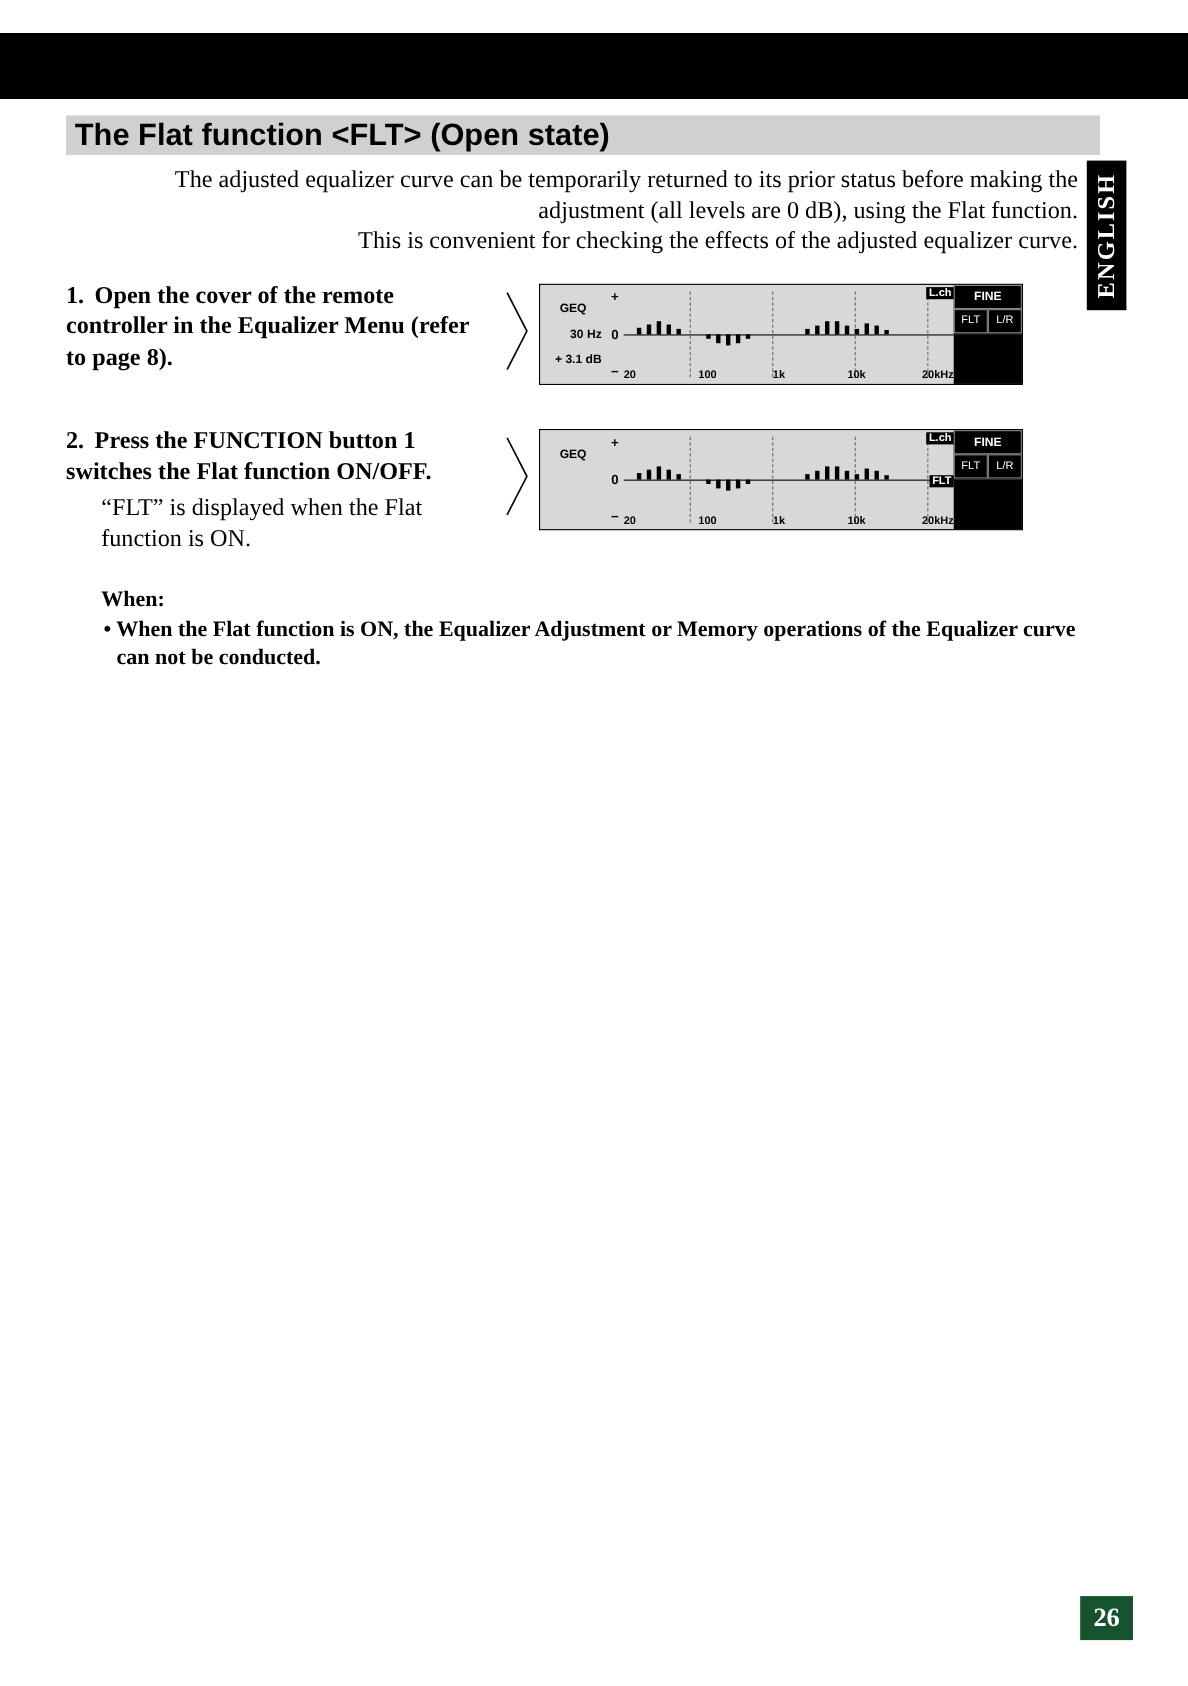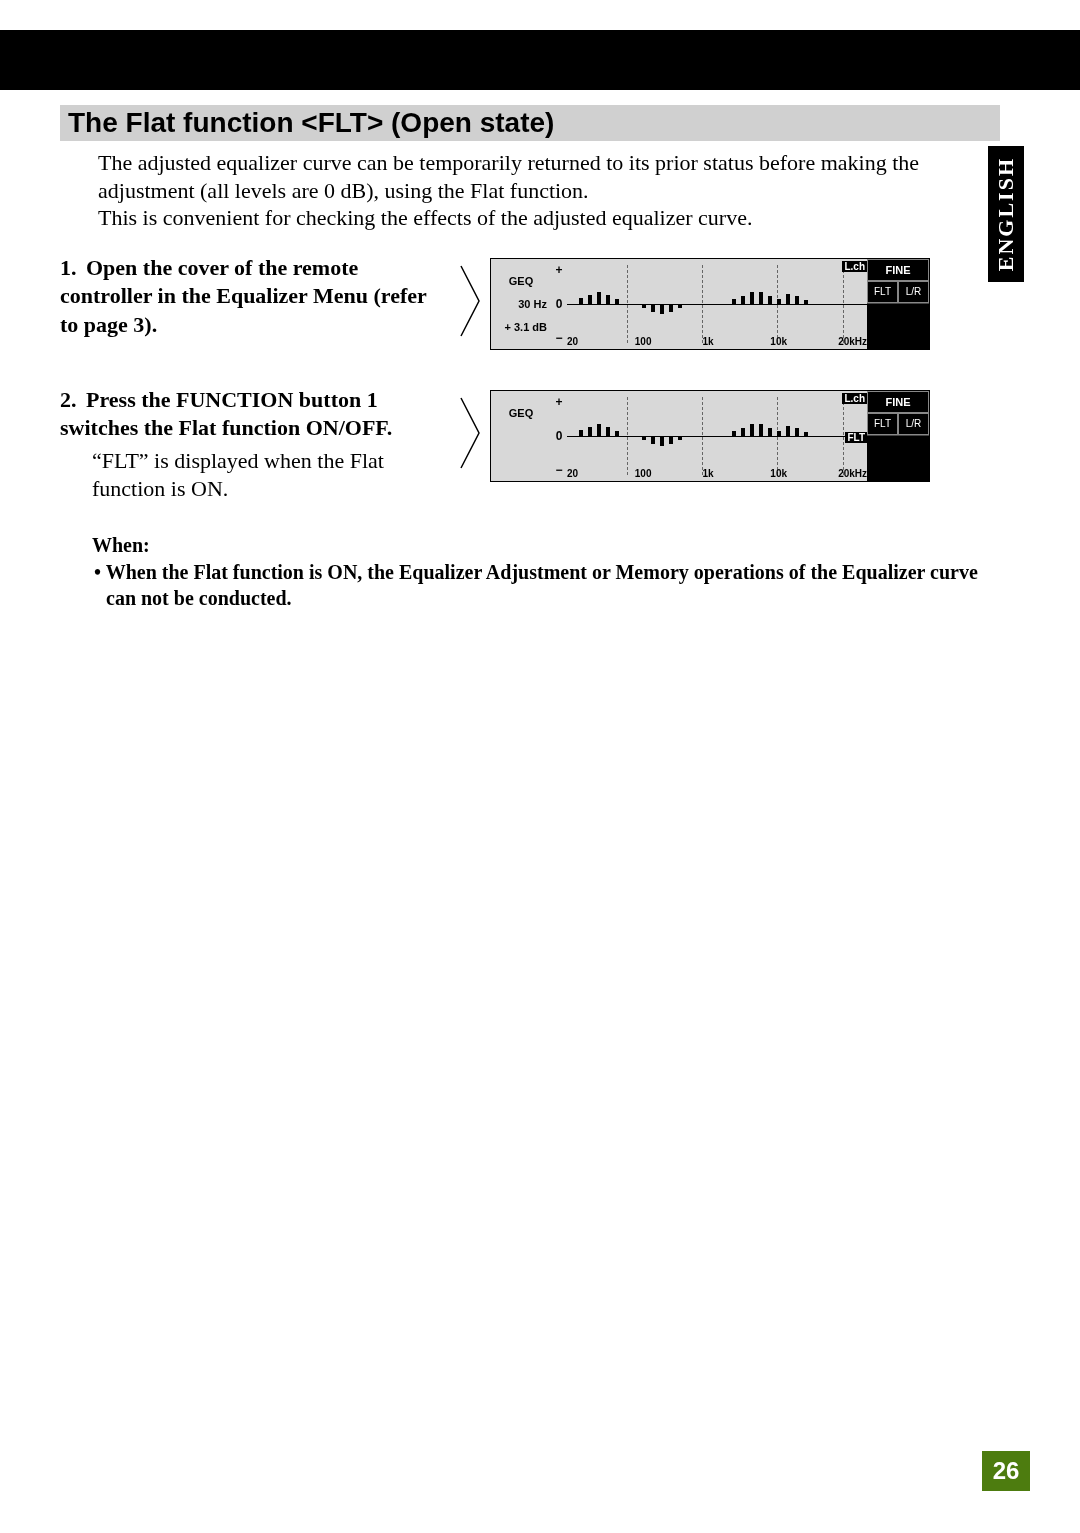--- a/index.html
+++ b/index.html
@@ -3,21 +3,21 @@
 <meta charset="utf-8">
 <style>
   * { box-sizing: border-box; margin: 0; padding: 0; }
   html, body { width: 1080px; height: 1533px; background: #fff; font-family: "Times New Roman", Times, serif; color: #000; }
   .page { position: relative; width: 1080px; height: 1533px; }
   .top-black { position: absolute; left: 0; top: 30px; width: 1080px; height: 60px; background: #000; }
   .side-tab { position: absolute; right: 56px; top: 146px; width: 36px; height: 136px; background: #000; color: #fff; font-family: "Times New Roman", serif; font-weight: bold; font-size: 22px; letter-spacing: 2px; display: flex; align-items: center; justify-content: center; }
   .side-tab span { writing-mode: vertical-rl; transform: rotate(180deg); }
   .content { position: absolute; left: 60px; top: 105px; width: 940px; }
   .section-header { background: #d0d0d0; padding: 2px 8px 2px 8px; font-family: Arial, Helvetica, sans-serif; font-weight: bold; font-size: 28px; margin-bottom: 8px; }
-  .intro-para { font-size: 22px; line-height: 1.25; margin-left: 38px; margin-right: 20px; margin-bottom: 22px; }
+  .intro-para { font-size: 22px; line-height: 1.25; margin-left: 52px; margin-right: 20px; margin-bottom: 22px; text-align: right; }
   .step-row { display: flex; align-items: flex-start; margin-bottom: 22px; }
   .step-text { width: 390px; font-size: 22px; line-height: 1.3; }
   .step-num { display: inline-block; width: 26px; font-weight: bold; vertical-align: top; }
   .step-head { font-weight: bold; }
   .step-body { margin-left: 32px; margin-top: 4px; }
   .arrow-col { width: 40px; padding-top: 8px; display:flex; justify-content:center; }
   .diagram-col { flex: 1; padding-top: 4px; }
   .eq-box { width: 440px; border: 1px solid #000; background: #d8d8d8; font-family: Arial, Helvetica, sans-serif; font-size: 11px; position: relative; }
   .eq-inner { display: flex; height: 90px; }
   .eq-left { width: 60px; padding: 16px 4px; text-align: right; font-weight: bold; font-size:11px; display:flex; flex-direction:column; justify-content:space-between; }
@@ -34,21 +34,21 @@
   .eq-right { width: 62px; background:#000; display:flex; flex-direction:column; }
   .eq-right .cell { border:1px solid #888; color:#fff; font-size:11px; font-weight:bold; text-align:center; height:22px; line-height:20px; }
   .eq-right .row2 { display:flex; }
   .eq-right .row2 .half { flex:1; border:1px solid #888; color:#fff; font-size:10px; text-align:center; height:22px; line-height:20px; }
   .eq-right .blank { flex:1; border-top:1px solid #444; }
   .eq-ticks { position:absolute; left:76px; right:62px; bottom:2px; display:flex; font-size:10px; font-weight:bold; }
   .eq-ticks span { flex:1; text-align:left; }
   .note-block { margin-left: 32px; margin-top: 30px; }
   .note-head { font-weight: bold; font-size: 20px; }
   .note-body { font-size: 20px; line-height:1.3; margin-top:2px; padding-left: 14px; text-indent:-12px;font-weight:bold; }
-  .page-num { position:absolute; right: 50px; bottom: 42px; width: 48px; height: 40px; background:#4d7c0f; color:#fff; font-weight:bold; font-size:24px; display:flex; align-items:center; justify-content:center; font-family: Liberation Sans, sans-serif; }
+  .page-num { position:absolute; right: 50px; bottom: 42px; width: 48px; height: 40px; background:#14532d; color:#fff; font-weight:bold; font-size:24px; display:flex; align-items:center; justify-content:center; font-family: Liberation Serif, serif; }
   svg.arrow { width: 26px; height: 78px; }
 </style>
 </head>
 <body>
 
 <div class="page">
   <div class="top-black"></div>
 
   <div class="side-tab">
     <span>ENGLISH</span>
@@ -58,21 +58,21 @@
     <div class="section-header">The Flat function &lt;FLT&gt; (Open state)</div>
 
     <div class="intro-para">
       <span style="white-space:pre-line;">The adjusted equalizer curve can be temporarily returned to its prior status before making the adjustment (all levels are 0 dB), using the Flat function.
 This is convenient for checking the effects of the adjusted equalizer curve.</span>
     </div>
 
     <div class="step-row">
       <div class="step-text">
         <div>
-          <span class="step-num">1.</span><span class="step-head">Open the cover of the remote controller in the Equalizer Menu (refer to page 3).</span>
+          <span class="step-num">1.</span><span class="step-head">Open the cover of the remote controller in the Equalizer Menu (refer to page 8).</span>
         </div>
       </div>
       <div class="arrow-col">
         <svg class="arrow" viewBox="0 0 26 78">
           <polyline points="4,4 22,39 4,74" fill="none" stroke="#000" stroke-width="1.5"></polyline>
         </svg>
       </div>
       <div class="diagram-col">
         <div class="eq-box">
           <div class="eq-inner">

